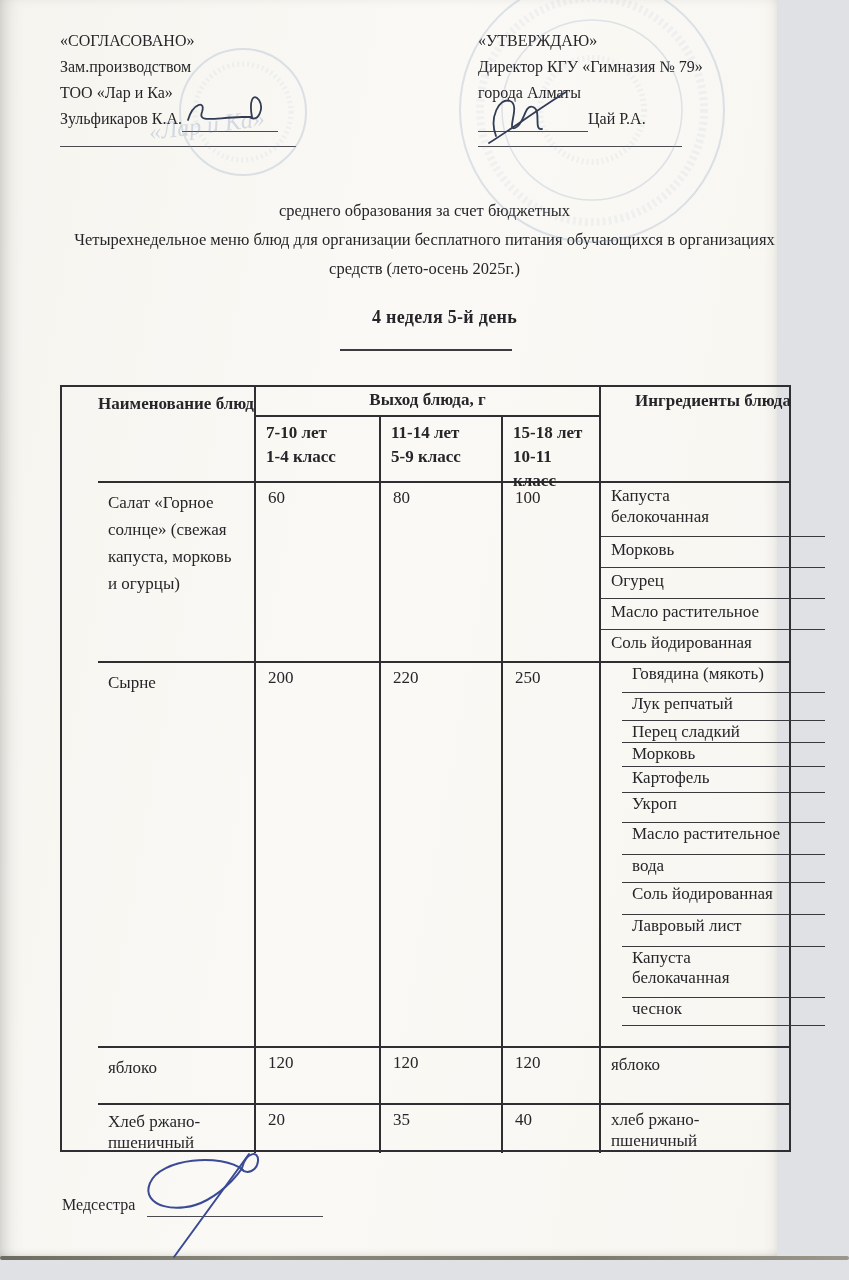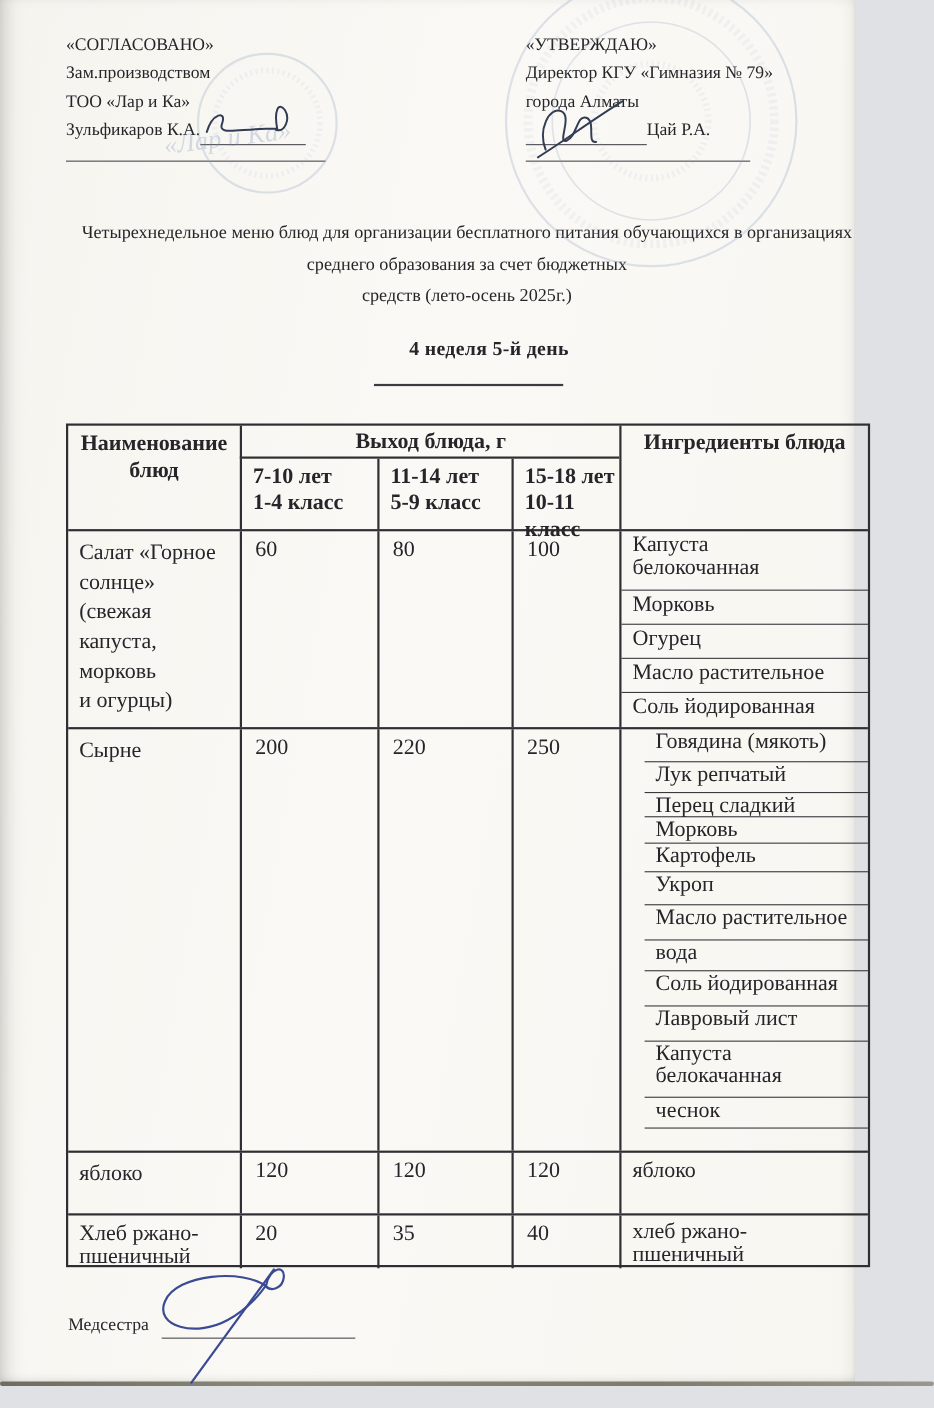--- a/index.html
+++ b/index.html
@@ -27,21 +27,22 @@
   .longline{border-bottom:1.8px solid #4a4a50;height:0;margin-top:14px;}
   .title{position:absolute;left:0;top:196px;width:849px;text-align:center;font-size:16.5px;line-height:29px;}
   .subtitle{position:absolute;left:0;top:307px;width:849px;text-align:center;font-size:18px;font-weight:bold;letter-spacing:.3px;margin-left:20px;}
   .subtitle-line{position:absolute;left:340px;top:349px;width:172px;border-bottom:2px solid #3c3c40;}
   .pre{white-space:pre-line;}
 
   
   .menu-table{
     position:absolute;left:60px;top:385px;width:731px;
     border:2px solid #2f2f33;box-sizing:border-box;
-    font-size:20px;
+    font-size:17px;
+    padding-left:36px;
   }
   .thead{display:grid;grid-template-columns:156px 125px 122px 98px 226px;
     grid-template-rows:30px 64px;
     grid-template-areas:"name out out out ing" "name a1 a2 a3 ing";
     border-bottom:2px solid #2f2f33;font-weight:bold;}
   .hname{grid-area:name;text-align:center;padding-top:4px;line-height:25px;}
   .hout{grid-area:out;text-align:center;border-left:2px solid #2f2f33;border-bottom:2px solid #2f2f33;padding-top:3px;}
   .ha1{grid-area:a1;border-left:2px solid #2f2f33;}
   .ha2{grid-area:a2;border-left:2px solid #2f2f33;}
   .ha3{grid-area:a3;border-left:2px solid #2f2f33;}
@@ -83,22 +84,22 @@
     <div>Директор КГУ «Гимназия № 79»</div>
     <div>города Алматы</div>
     <div class="sig-row">
       <span class="sigline" style="width:110px"></span>
       <span>Цай Р.А.</span>
     </div>
     <div class="longline" style="width:204px"></div>
   </div>
 
   <div class="title">
+    <div>среднего образования за счет бюджетных</div>
     <div>Четырехнедельное меню блюд для организации бесплатного питания обучающихся в организациях</div>
-    <div>среднего образования за счет бюджетных</div>
     <div>средств (лето-осень 2025г.)</div>
   </div>
 
   <div class="subtitle">4 неделя 5-й день</div>
   <div class="subtitle-line"></div>
 
   <div class="menu-table">
     <div class="thead">
       <div class="hname">Наименование блюд</div>
       <div class="hout">Выход блюда, г</div>

